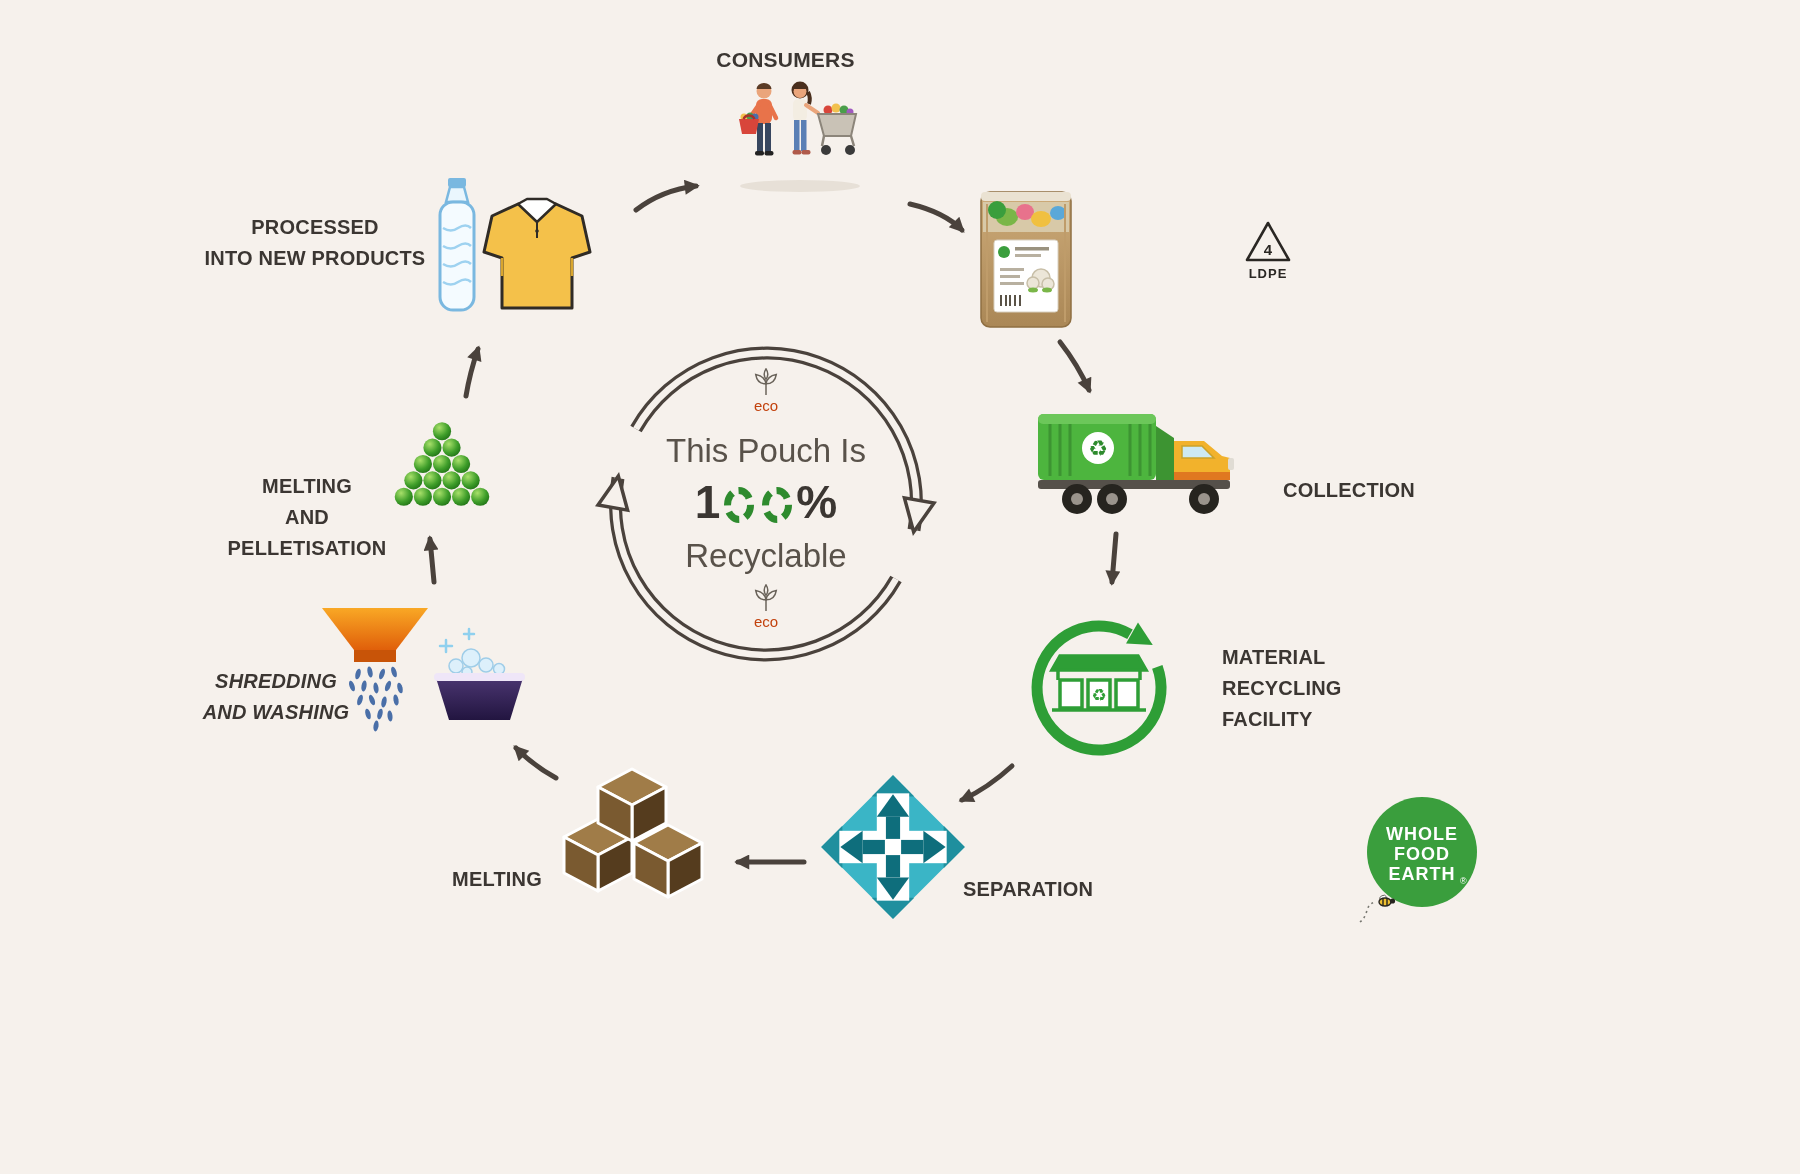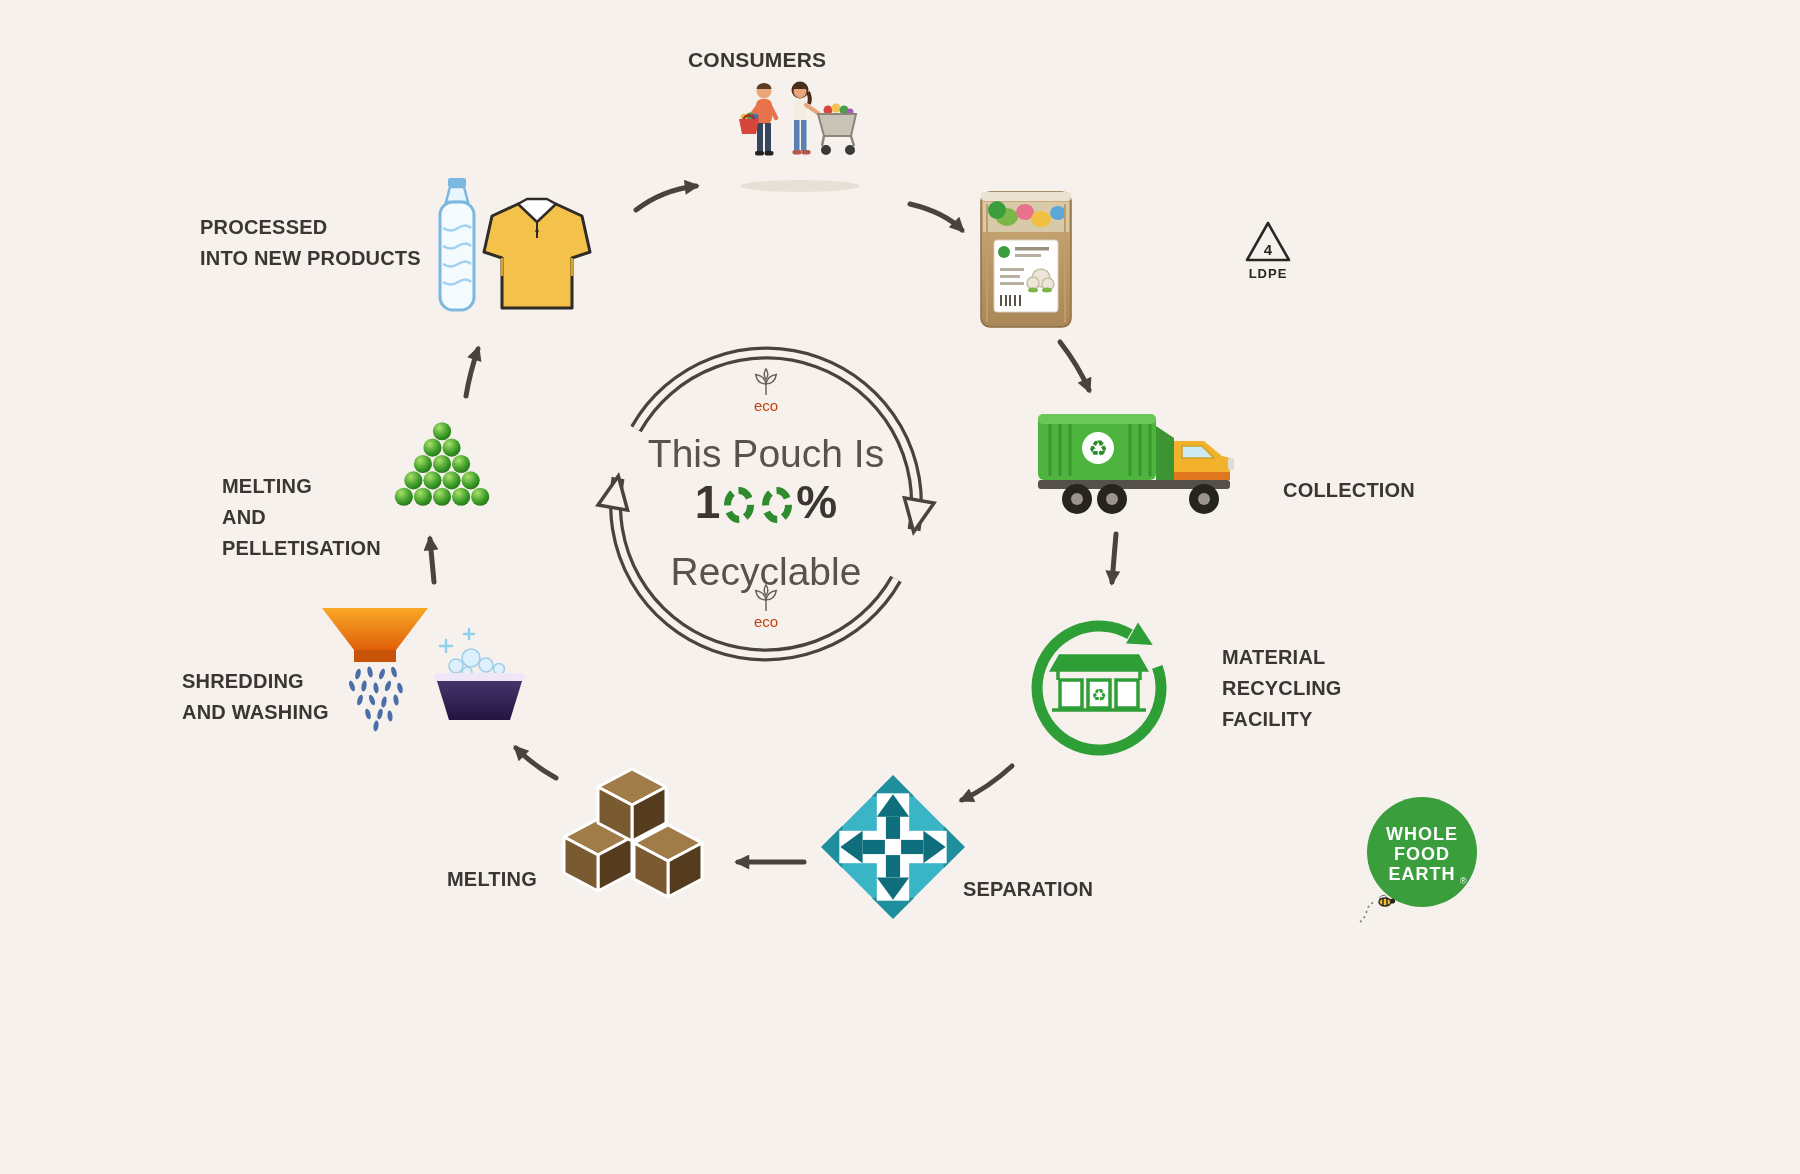--- a/index.html
+++ b/index.html
@@ -2,31 +2,31 @@
 <html><head>
 <meta charset="utf-8">
 <title>Recycling Cycle Diagram</title>
 <style>
   * { margin:0; padding:0; box-sizing:border-box; }
   html,body { background:#ffffff; font-family:"Liberation Sans", sans-serif; }
   .canvas { position:relative; width:1800px; height:1174px; background:#f6f1ec; overflow:hidden; }
   .abs { position:absolute; }
   .label {
     font-weight:bold; color:#3b3632; font-size:20px; line-height:1.55;
-    letter-spacing:0.2px; white-space:pre-line; text-align:left;
+    letter-spacing:0.2px; white-space:pre-line; text-align:center;
   }
   .label.left { text-align:left; }
   svg text { font-family:"Liberation Sans", sans-serif; }
 
   
   .center-wrap { width:344px; height:344px; }
   .ring-svg { position:absolute; left:0; top:0; }
   .center-item { position:absolute; left:0; width:100%; text-align:center; }
   .eco-block { color:#c2410c; font-size:15px; line-height:1.0; }
-  .center-line { font-size:39px; color:#59524a; }
+  .center-line { font-size:33px; color:#59524a; }
   .big-percent { font-size:46px; font-weight:bold; color:#3b3632; }
   .zero-ring {
     display:inline-block; width:30px; height:36px;
     border:7px dashed #2e8b2e; border-radius:50%;
     margin:0 4px; vertical-align:-5px;
   }
 </style>
 </head>
 <body>
 
@@ -74,21 +74,21 @@
       </svg>
       <div>eco</div>
     </div>
 
     <div class="center-item center-line" style="top:100px;">This Pouch Is</div>
 
     <div class="center-item big-percent" style="top:143px;">
       <span>1</span><span class="zero-ring"></span><span class="zero-ring"></span><span>%</span>
     </div>
 
-    <div class="center-item center-line" style="top:218px;">Recyclable</div>
+    <div class="center-item center-line" style="top:205px;">Recyclable</div>
 
     <div class="center-item eco-block" style="top:252px;">
       <svg width="34" height="28" viewBox="0 0 34 30">
         <g fill="none" stroke="#6a635a" stroke-width="1.6">
           <path d="M17 29 C17 21 17 17 17 13"></path>
           <path d="M17 17 C11 17 7 13 6 7 C12 8 16 11 17 17 Z"></path>
           <path d="M17 17 C23 17 27 13 28 7 C22 8 18 11 17 17 Z"></path>
           <path d="M17 12 C14 8 15 4 17 1 C19 4 20 8 17 12 Z"></path>
         </g>
       </svg>
@@ -294,21 +294,21 @@
         <circle cx="138" cy="60" r="7"></circle>
         <circle cx="153" cy="52" r="9"></circle>
         <circle cx="168" cy="59" r="7"></circle>
         <circle cx="181" cy="63" r="5.5"></circle>
         <circle cx="149" cy="66" r="5"></circle>
       </g>
       <polygon points="118,72 205,72 192,114 131,114" fill="url(#bowlGrad)"></polygon>
       <rect x="116" y="67" width="91" height="8" rx="4" fill="#efe6f8"></rect>
     </g>
   </svg>
-  <div class="abs label" style="left:182px; top:666px; width:160px;">SHREDDING
+  <div class="abs label" style="left:196px; top:666px; width:160px;font-style:italic;">SHREDDING
 AND WASHING</div>
 
   <svg class="abs" style="left:392px; top:416px;" width="100" height="96" viewBox="0 0 110 96">
     <defs>
       <radialGradient id="pelletGrad" cx="0.35" cy="0.3" r="0.8">
         <stop offset="0" stop-color="#a8e06a"></stop>
         <stop offset="0.6" stop-color="#3f9e2a"></stop>
         <stop offset="1" stop-color="#1d6e14"></stop>
       </radialGradient>
     </defs>

